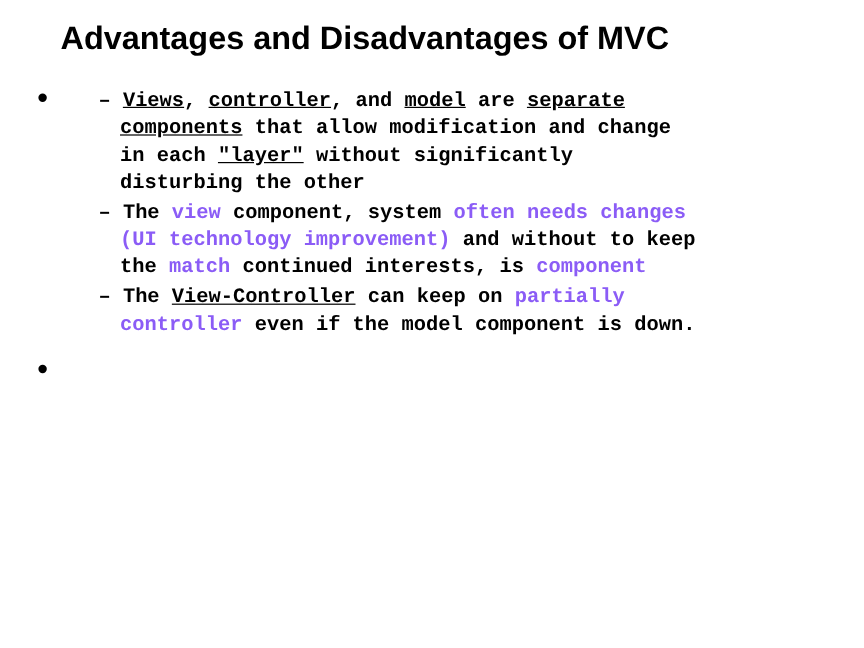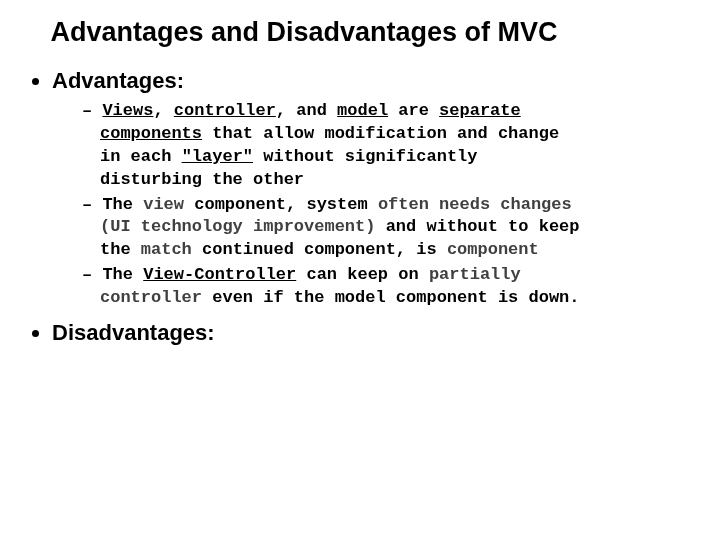--- a/index.html
+++ b/index.html
@@ -51,38 +51,36 @@
     padding-left: 18px;
     text-indent: -18px;
   }
   ul.level2 > li::before {
     content: "–  ";
   }
   .uline {
     text-decoration: underline;
   }
   .red {
-    color: #404040;
+    color: #8b5cf6;
     text-align: right;
   }
 </style>
 </head>
 <body>
 
 <div class="slide">
 
   <h1 class="title">Advantages and Disadvantages of MVC</h1>
 
   <ul class="level1">
     <li>
-      <span>Advantages:</span>
       <ul class="level2">
         <li><span class="uline">Views</span><span>, </span><span class="uline">controller</span><span>, and </span><span class="uline">model</span><span> are </span><span class="uline">separate components</span><span> that allow modification and change in each </span><span class="uline">"layer"</span><span> without significantly disturbing the other</span></li>
-        <li><span>The </span><span class="red">view</span><span> component, system </span><span class="red">often needs changes (UI technology improvement)</span><span> and without to keep the </span><span class="red">match</span><span> continued component, is </span><span class="red">component</span></li>
+        <li><span>The </span><span class="red">view</span><span> component, system </span><span class="red">often needs changes (UI technology improvement)</span><span> and without to keep the </span><span class="red">match</span><span> continued interests, is </span><span class="red">component</span></li>
         <li><span>The </span><span class="uline">View-Controller</span><span> can keep on </span><span class="red">partially controller</span><span> even if the model component is down.</span></li>
       </ul>
     </li>
     <li class="disadv">
-      <span>Disadvantages:</span>
     </li>
   </ul>
 
 </div>
 
 </body></html>

